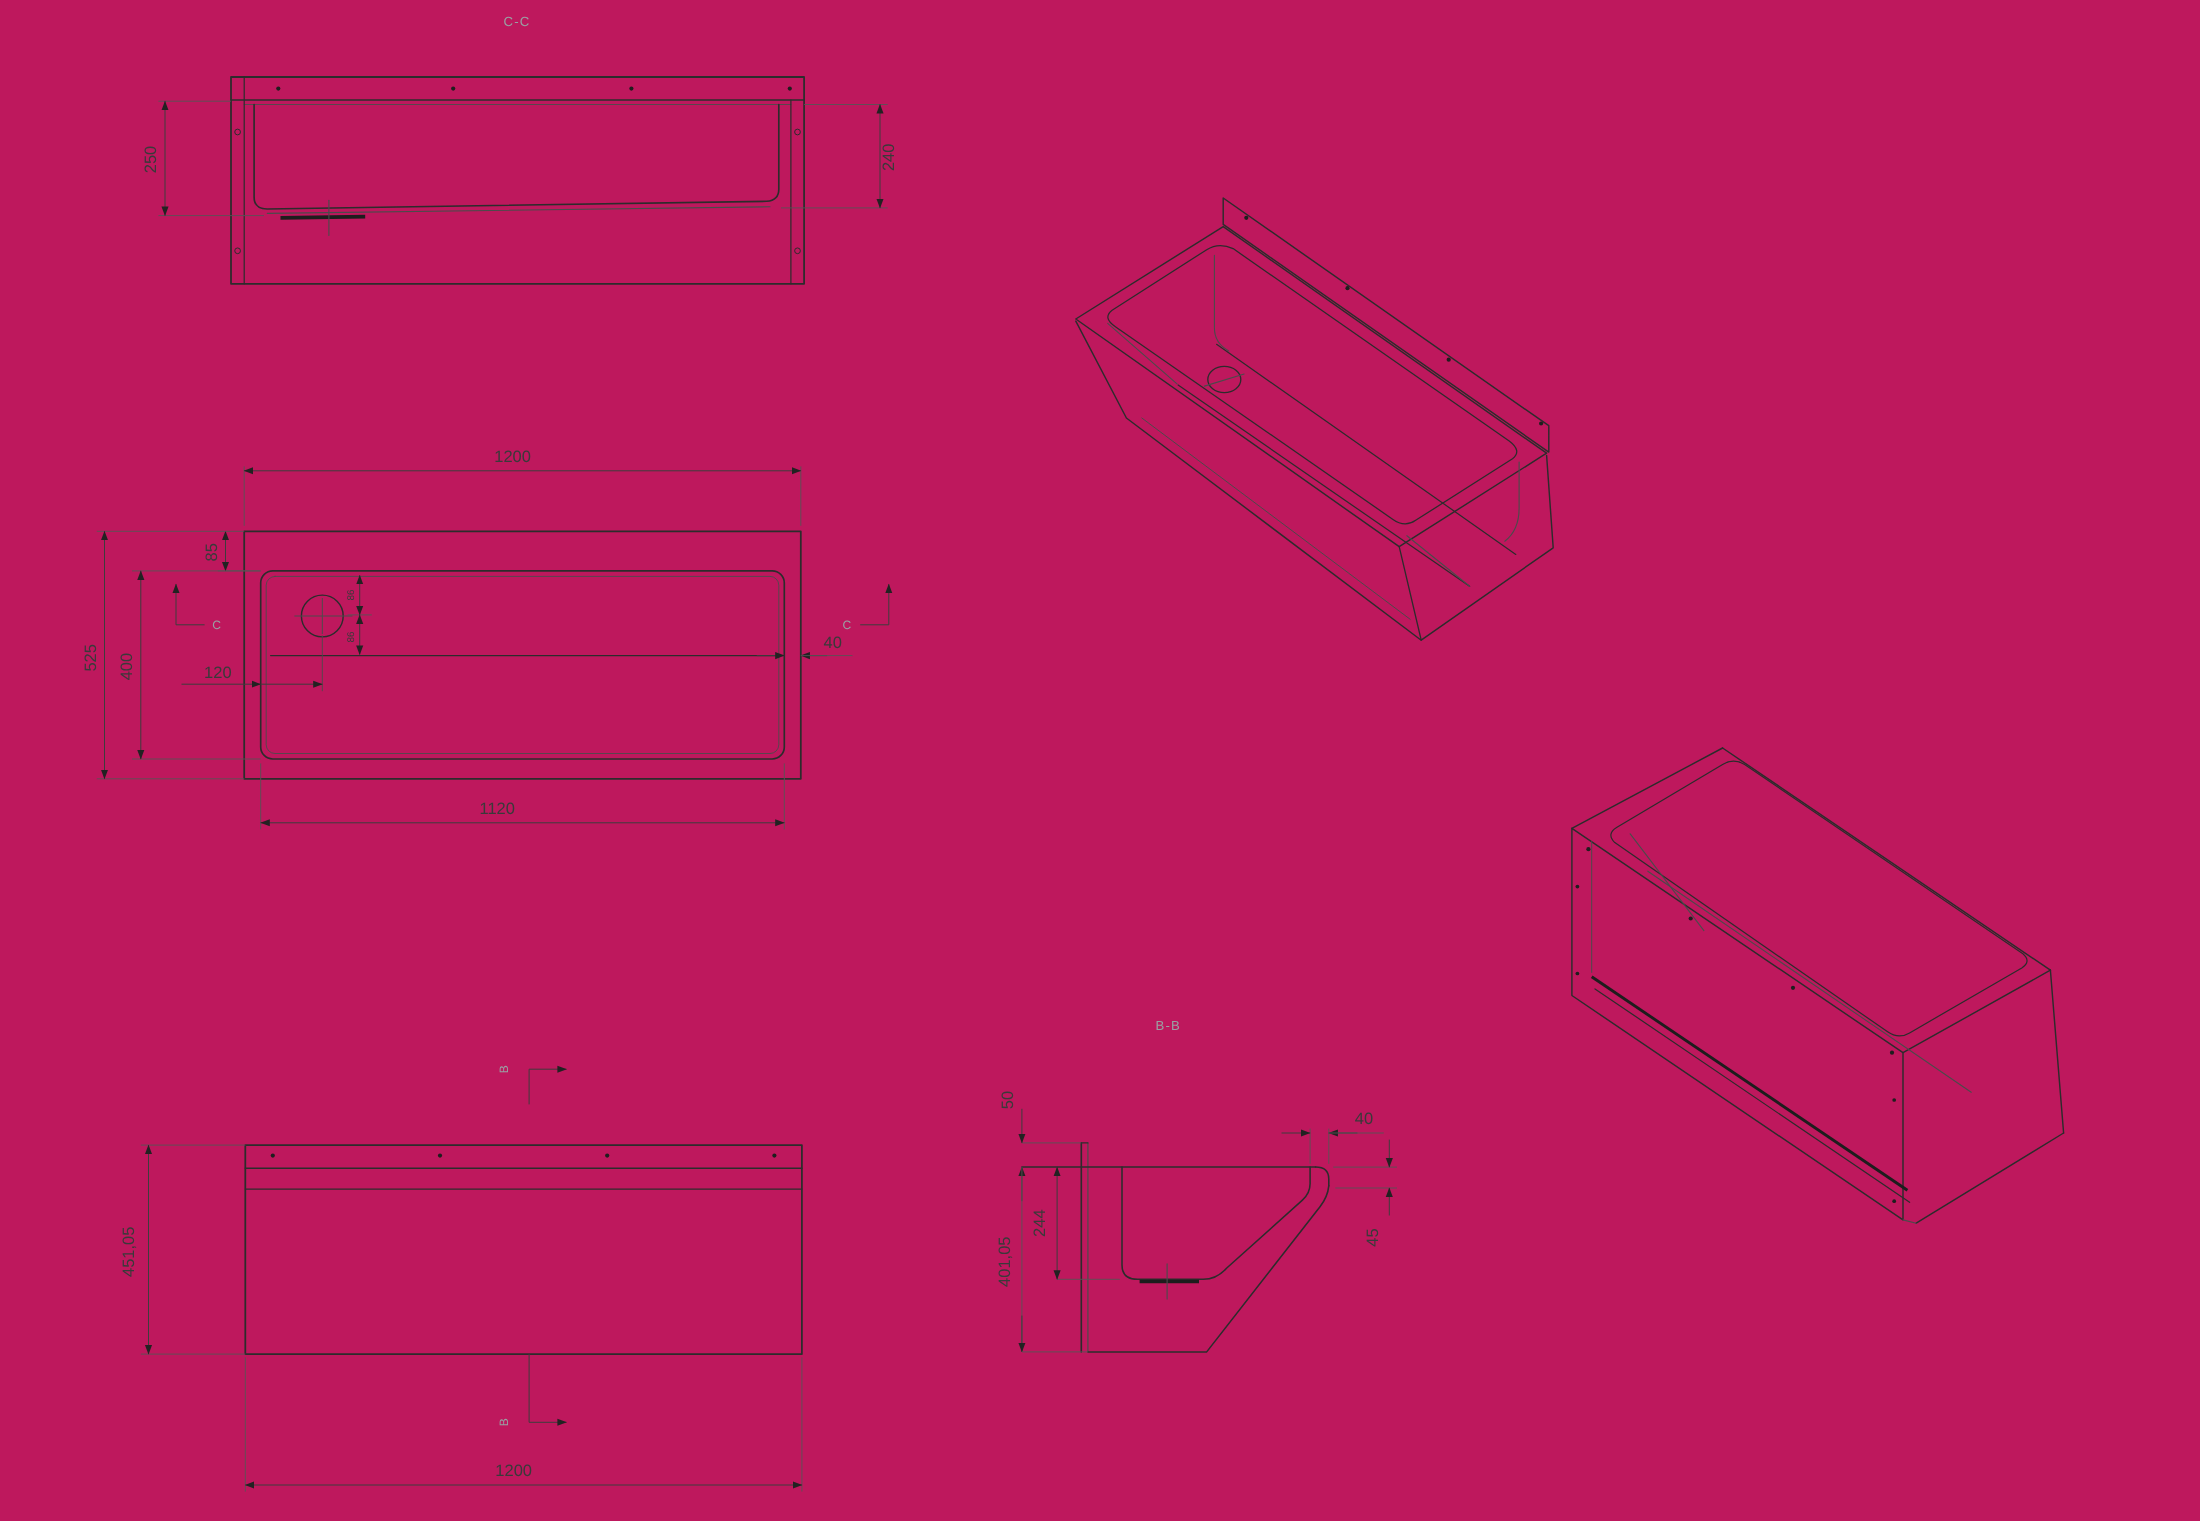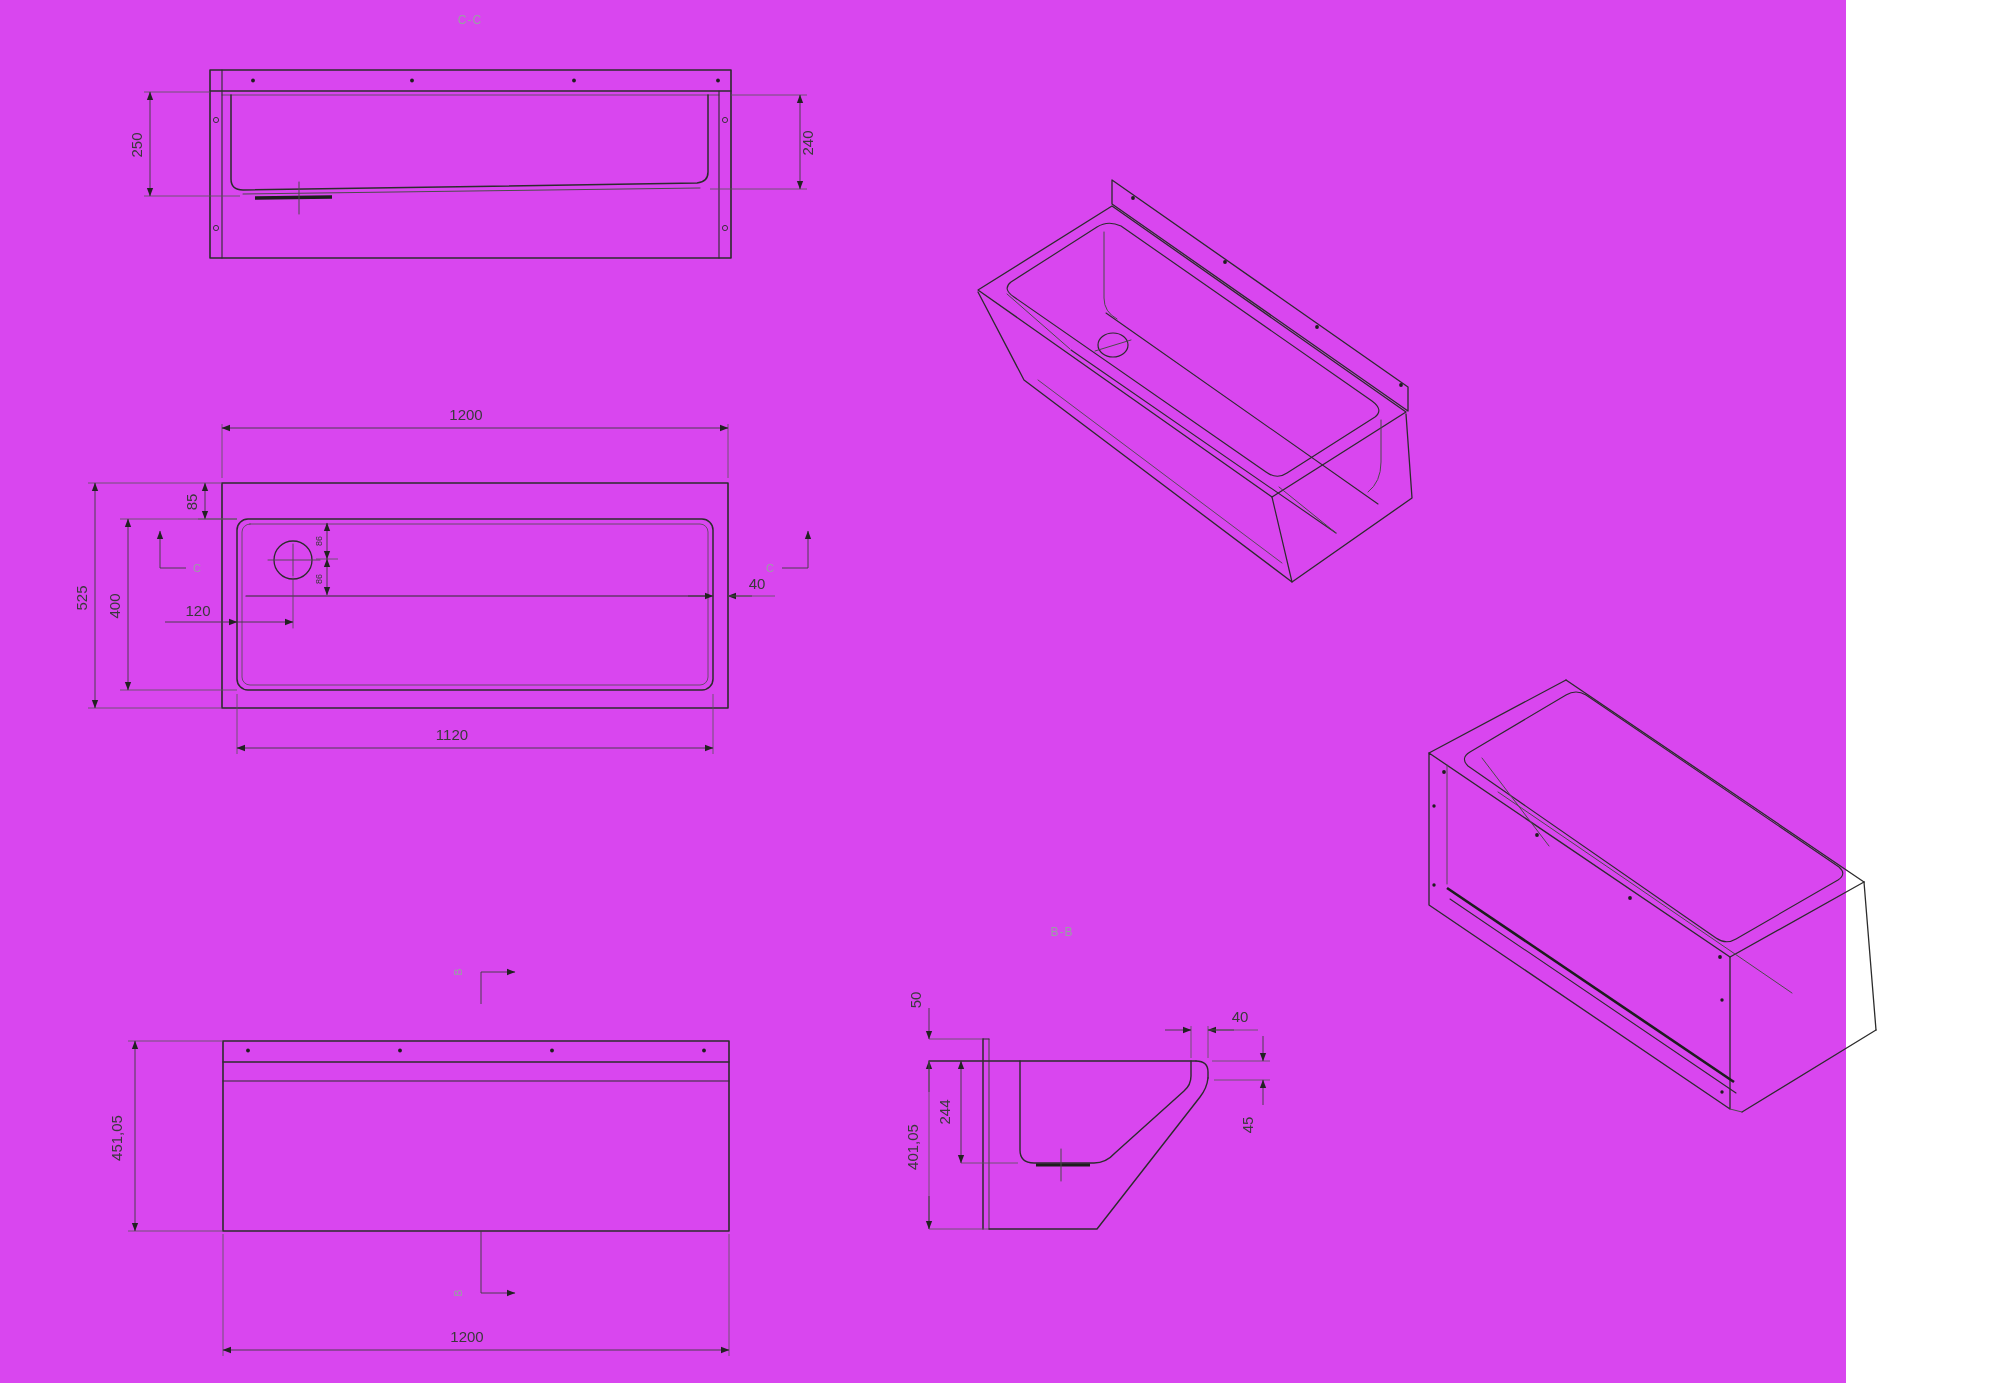--- a/index.html
+++ b/index.html
@@ -1,16 +1,16 @@
 <!DOCTYPE html>
 <html><head>
 <meta charset="utf-8">
 <style>
   html,body{margin:0;padding:0;background:#ffffff;}
-  .canvas{position:relative;width:1846px;height:1383px;background:#d946ef;font-family:"Liberation Sans", sans-serif;text-align:right;}
+  .canvas{position:relative;width:2000px;height:1383px;background:#be185d;font-family:"Liberation Sans", sans-serif;text-align:right;}
   svg{display:block}
   .ln{stroke:#2c2c2c;fill:none;stroke-linecap:round;stroke-linejoin:round;}
   .thin{stroke:#4b4b4b;fill:none;stroke-linecap:round;}
   .dim{stroke:#3d3d3d;fill:none;stroke-width:0.9;}
   .ext{stroke:#555;fill:none;stroke-width:0.8;}
   .thick{stroke:#1d1d1d;fill:none;}
   text{fill:#3a3a3a;font-family:"Liberation Sans", sans-serif;font-size:15px;}
   .tiny{font-size:9px;}
   .gray{fill:#9aa0a3;font-size:12px;letter-spacing:1px;}
   .marker-letter{fill:#9aa0a3;font-size:11px;}

